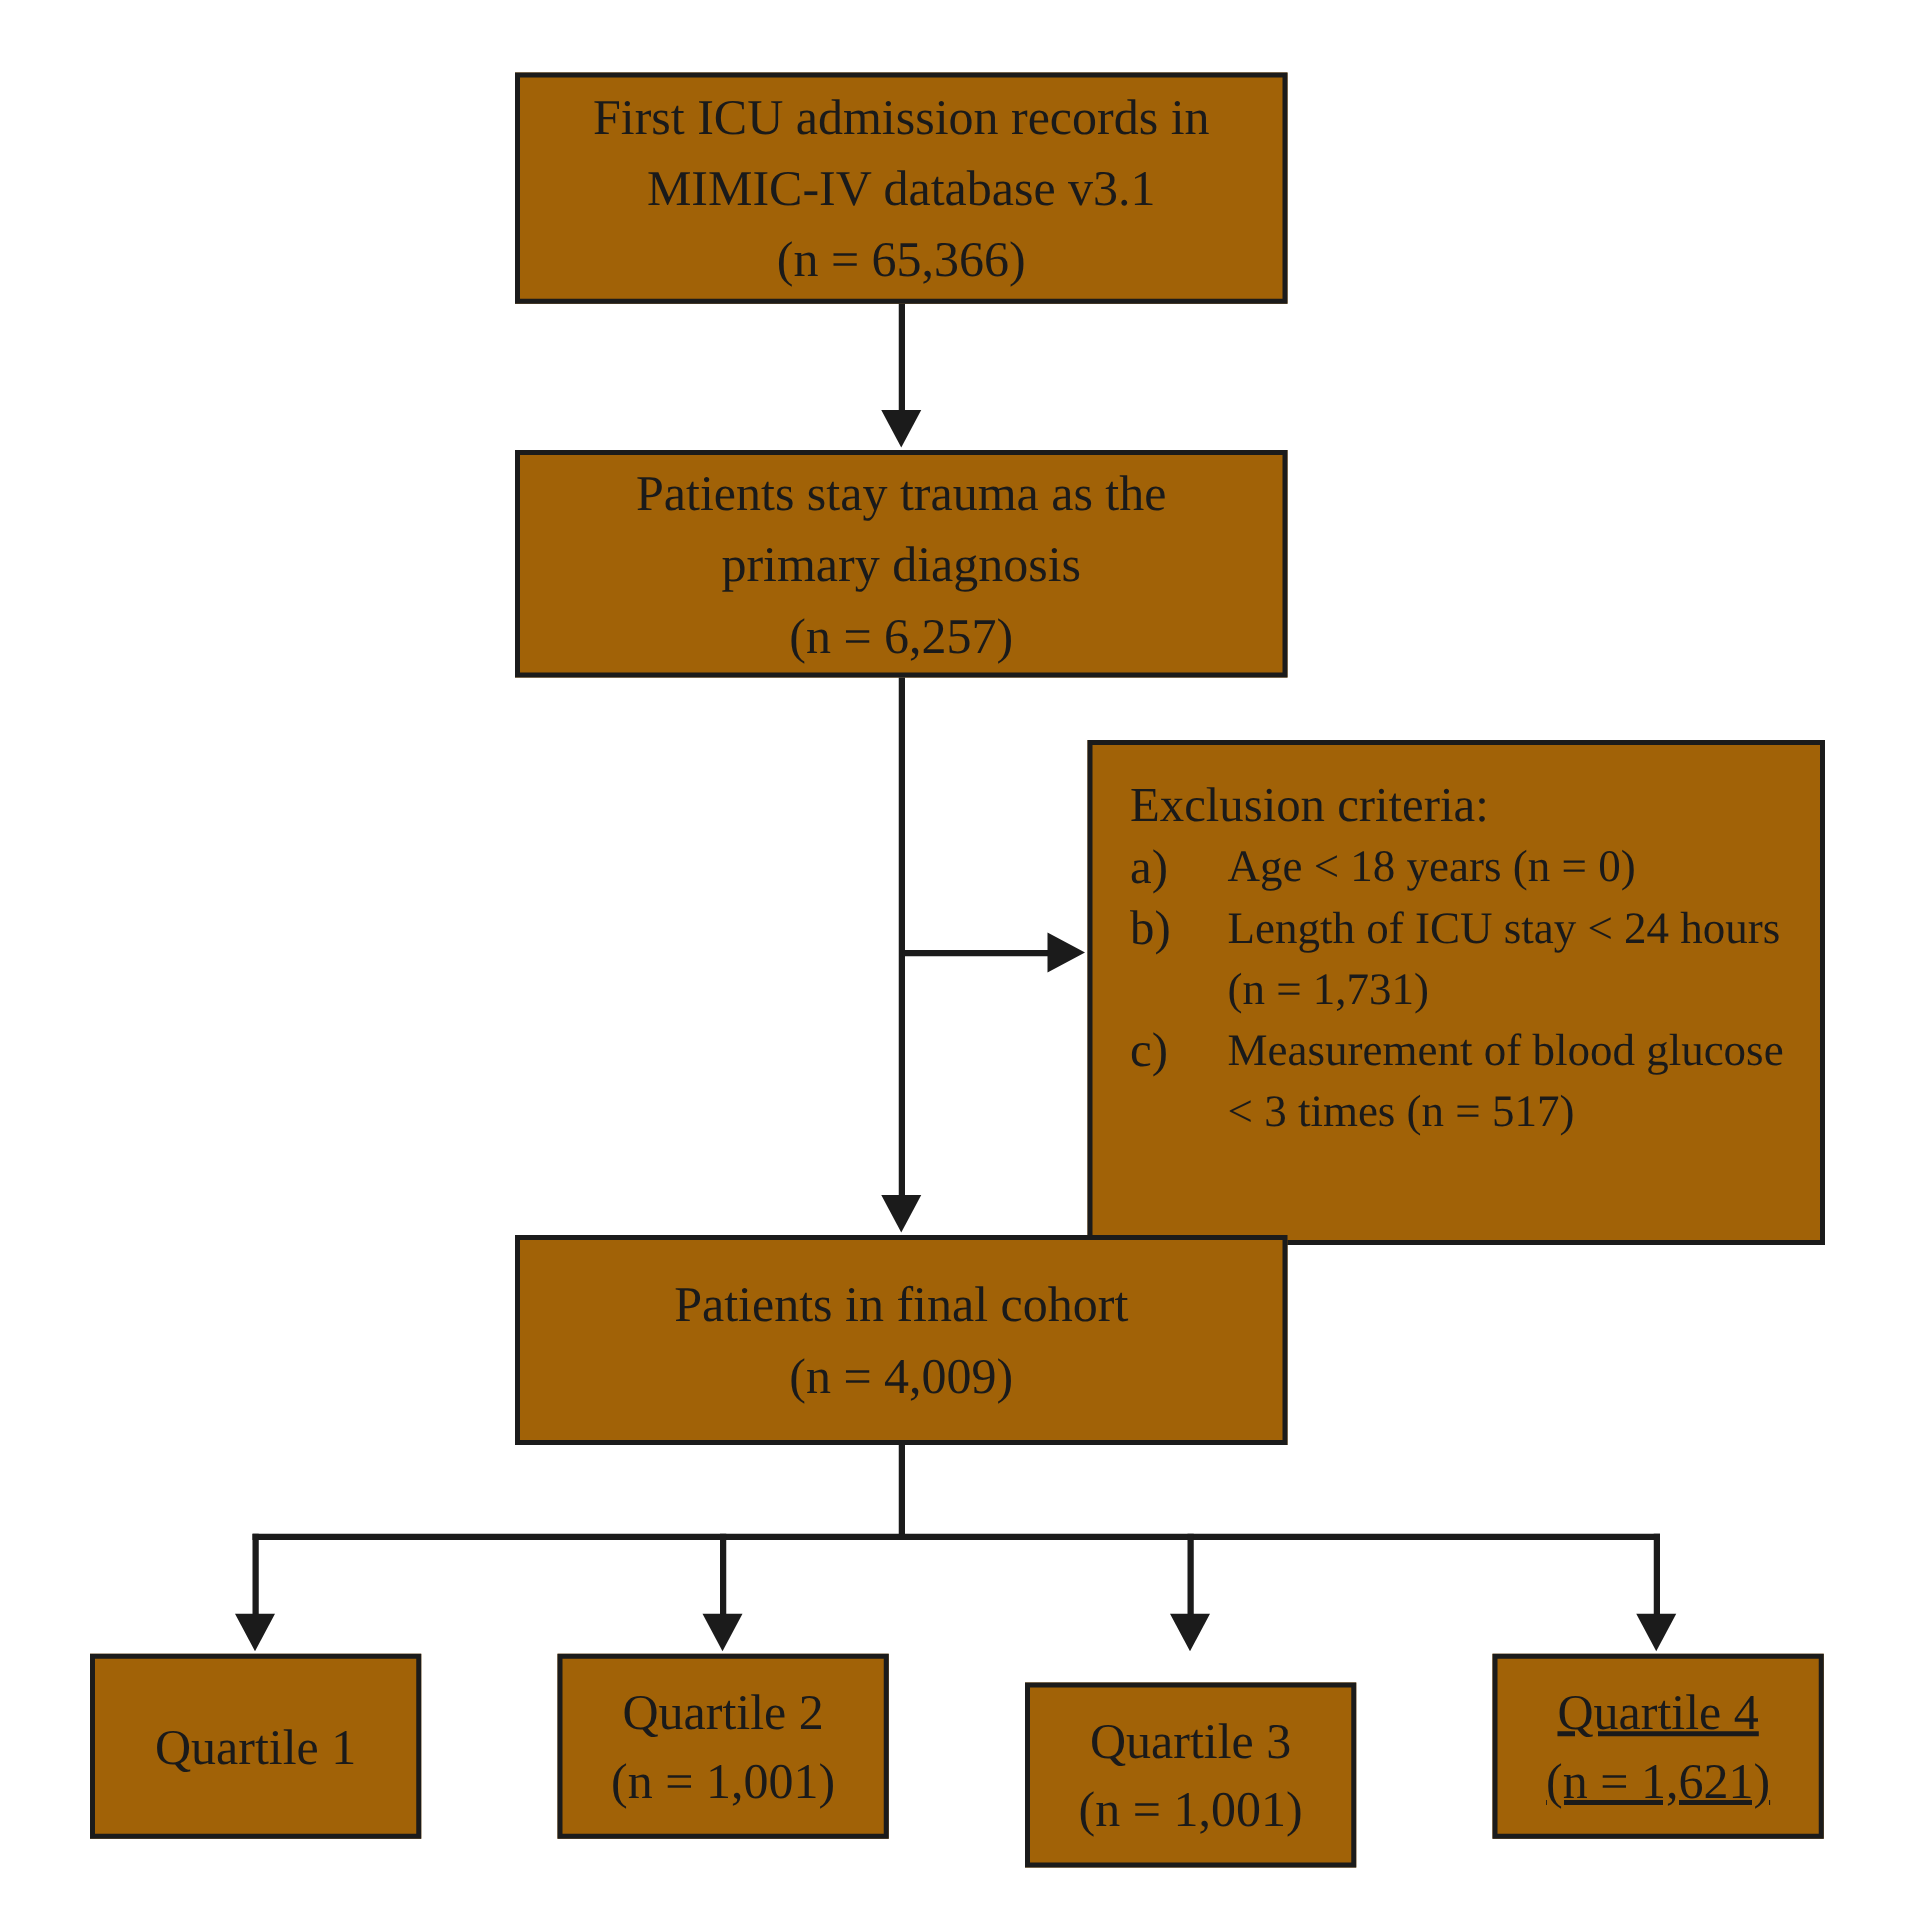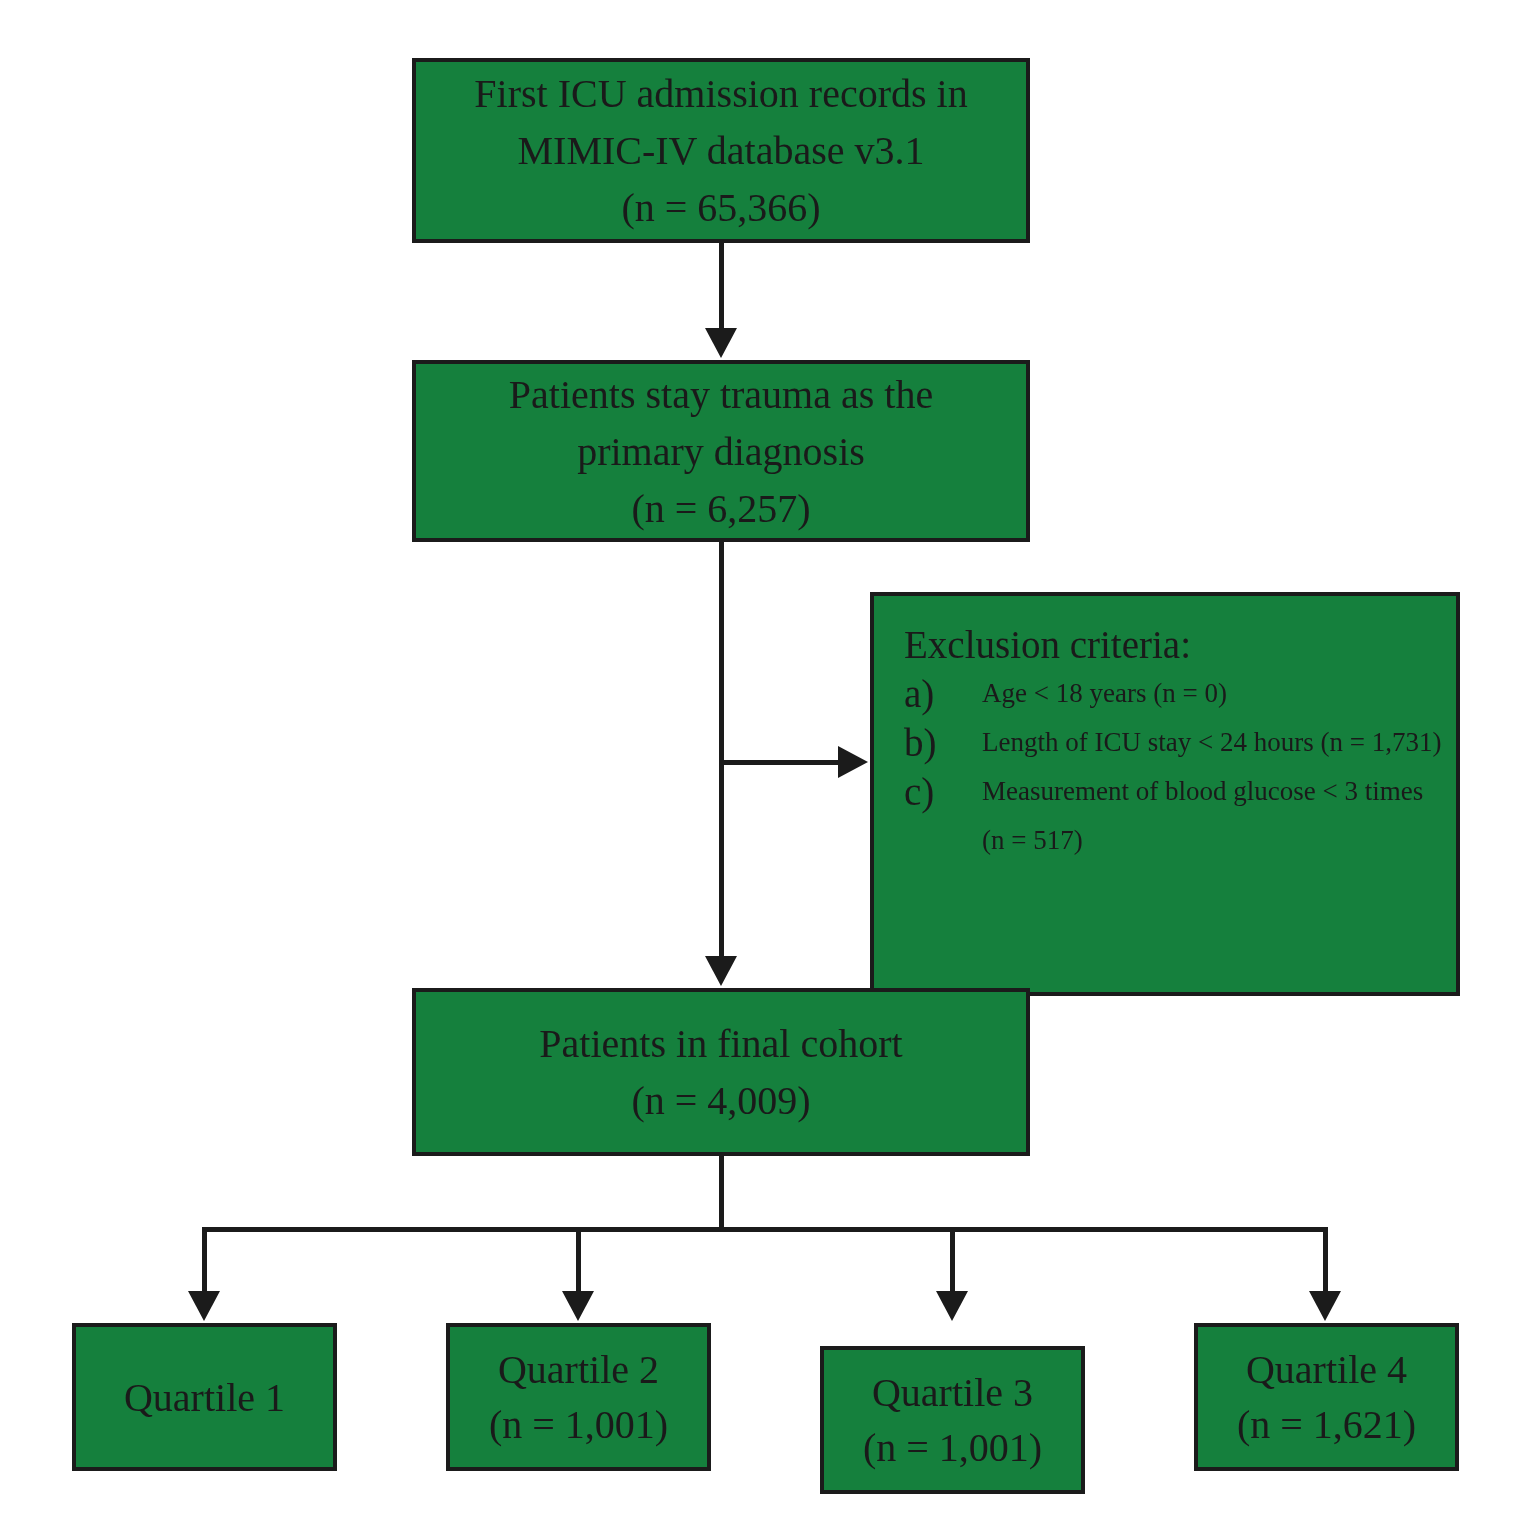--- a/index.html
+++ b/index.html
@@ -11,21 +11,21 @@
     position: relative;
     width: 1532px;
     height: 1533px;
     background: #ffffff;
     font-family: "Liberation Serif", "DejaVu Serif", serif;
     color: #1a1a1a;
     overflow: hidden;
   }
   .box {
     position: absolute;
-    background: #15803d;
+    background: #a16207;
     border: 4px solid #1b1b1b;
     box-sizing: border-box;
   }
   .box.centered {
     display: flex;
     flex-direction: column;
     align-items: center;
     justify-content: center;
     text-align: center;
   }
@@ -51,21 +51,21 @@
     display: flex;
     align-items: flex-start;
   }
   .excl-label {
     flex: 0 0 78px;
     font-size: 39px;
     line-height: 49px;
   }
   .excl-text {
     flex: 1 1 auto;
-    font-size: 27px;
+    font-size: 36px;
     line-height: 49px;
   }
   
   .vline, .hline {
     position: absolute;
     background: #1b1b1b;
   }
   .vline { width: 5px; }
   .hline { height: 5px; }
   
@@ -155,18 +155,18 @@
   <div class="box centered" style="left:446px; top:1323px; width:265px; height:148px;">
     <div class="q-line">Quartile 2</div>
     <div class="q-line">(n = 1,001)</div>
   </div>
 
   <div class="box centered" style="left:820px; top:1323px; width:265px; height:148px;margin-top:23px;">
     <div class="q-line">Quartile 3</div>
     <div class="q-line">(n = 1,001)</div>
   </div>
 
-  <div class="box centered" style="left:1194px; top:1323px; width:265px; height:148px;">
+  <div class="box centered" style="left:1194px; top:1323px; width:265px; height:148px;text-decoration:underline;">
     <div class="q-line">Quartile 4</div>
     <div class="q-line">(n = 1,621)</div>
   </div>
 
 </div>
 
 </body></html>

